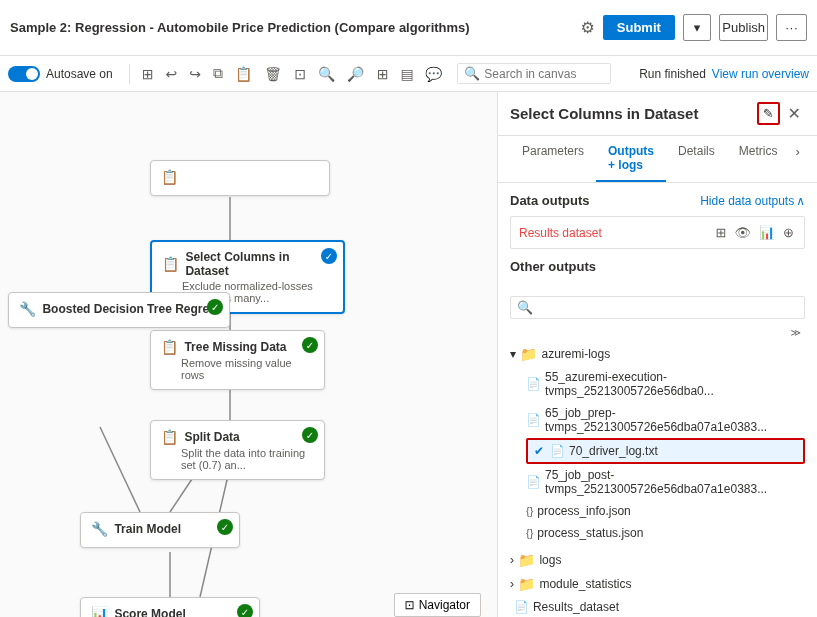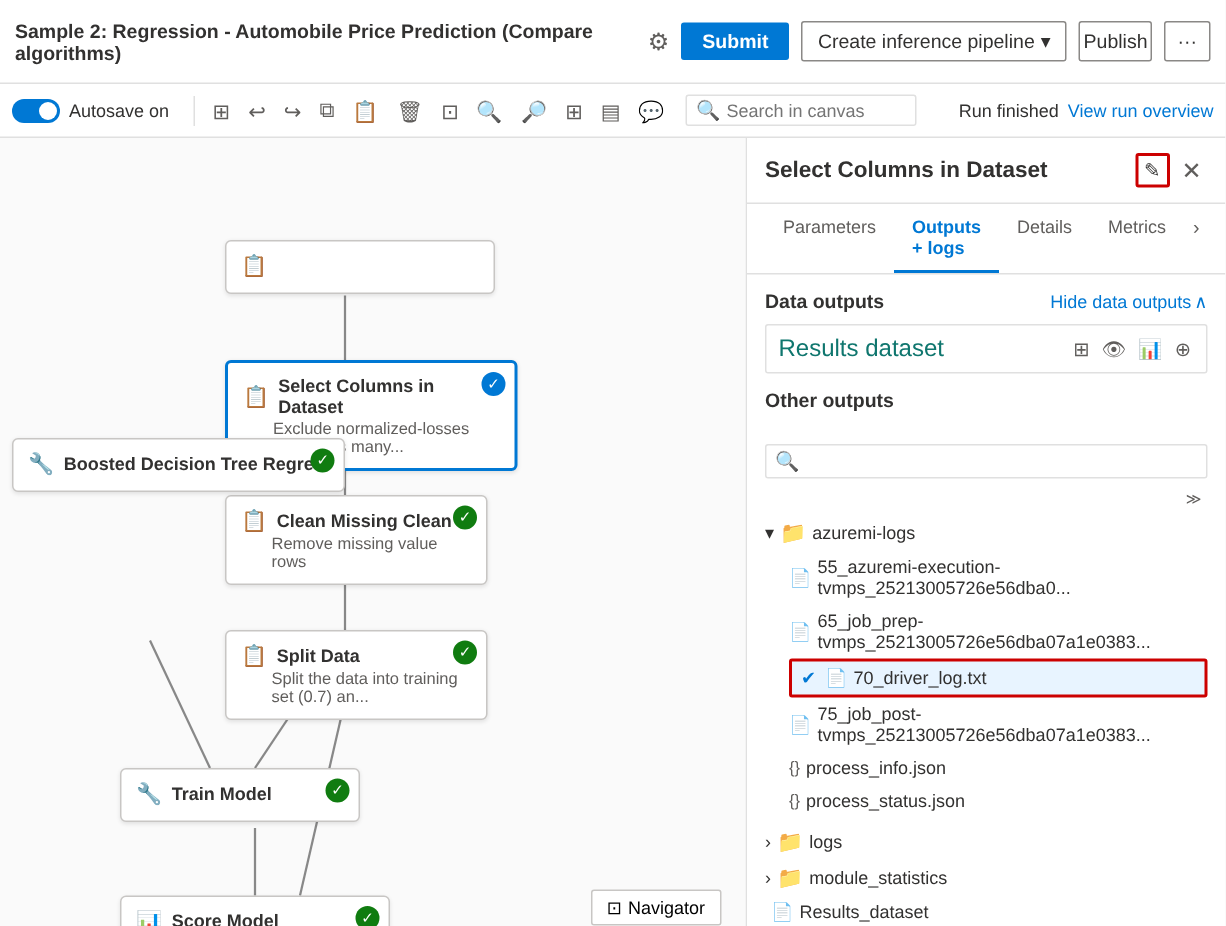--- a/index.html
+++ b/index.html
@@ -157,21 +157,21 @@
     }
     .section-title { font-size: 13px; font-weight: 600; color: #323130; }
     .hide-link { font-size: 12px; color: #0078d4; cursor: pointer; display: flex; align-items: flex-start; gap: 2px; }
 
     
     .dataset-row {
       display: flex; align-items: center;
       border: 1px solid #e0e0e0; border-radius: 2px; padding: 6px 8px;
       margin-bottom: 10px; gap: 6px;
     }
-    .dataset-label { font-size: 16px; color: #0f766e; flex: 1; }
+    .dataset-label { font-size: 12px; color: #ef4444; flex: 1; }
     .dataset-actions { display: flex; gap: 4px; }
     .dataset-action-btn { font-size: 13px; cursor: pointer; color: #605e5c; padding: 2px; }
 
     .other-outputs-title { font-size: 13px; font-weight: 600; color: #323130; margin-bottom: 22px; }
     .other-search {
       display: flex; align-items: center; border: 1px solid #e0e0e0;
       border-radius: 2px; padding: 3px 6px; margin-bottom: 8px; gap: 4px;
     }
     .other-search input { border: none; outline: none; font-size: 12px; width: 100%; }
 
@@ -203,21 +203,20 @@
     }
   </style>
 </head>
 <body>
 
 <div class="top-bar">
   <span class="top-bar-title">Sample 2: Regression - Automobile Price Prediction (Compare algorithms)</span>
   <span class="gear-icon">⚙</span>
   <button class="btn-submit">Submit</button>
   <button class="btn-pipeline">
-    <span>Create inference pipeline</span>
     <span>▾</span>
   </button>
   <button class="btn-publish">Publish</button>
   <button class="btn-more">···</button>
 </div>
 
 <div class="toolbar">
   <div class="toggle-autosave">
     <div class="toggle-switch"></div>
     <span class="toolbar-label">Autosave on</span>
@@ -276,21 +275,21 @@
         <span class="node-icon">📋</span>
         <span class="node-title">Select Columns in Dataset</span>
       </div>
       <div class="node-desc">Exclude normalized-losses which has many...</div>
       <div class="node-check-blue">✓</div>
     </div>
 
     <div class="node" style="left:150px; top:238px; width:175px;">
       <div class="node-header">
         <span class="node-icon">📋</span>
-        <span class="node-title">Clean Missing Clean</span>
+        <span class="node-title">Tree Missing Data</span>
       </div>
       <div class="node-desc">Remove missing value rows</div>
       <div class="node-check">✓</div>
     </div>
 
     <div class="node" style="left:150px; top:328px; width:175px;">
       <div class="node-header">
         <span class="node-icon">📋</span>
         <span class="node-title">Split Data</span>
       </div>

